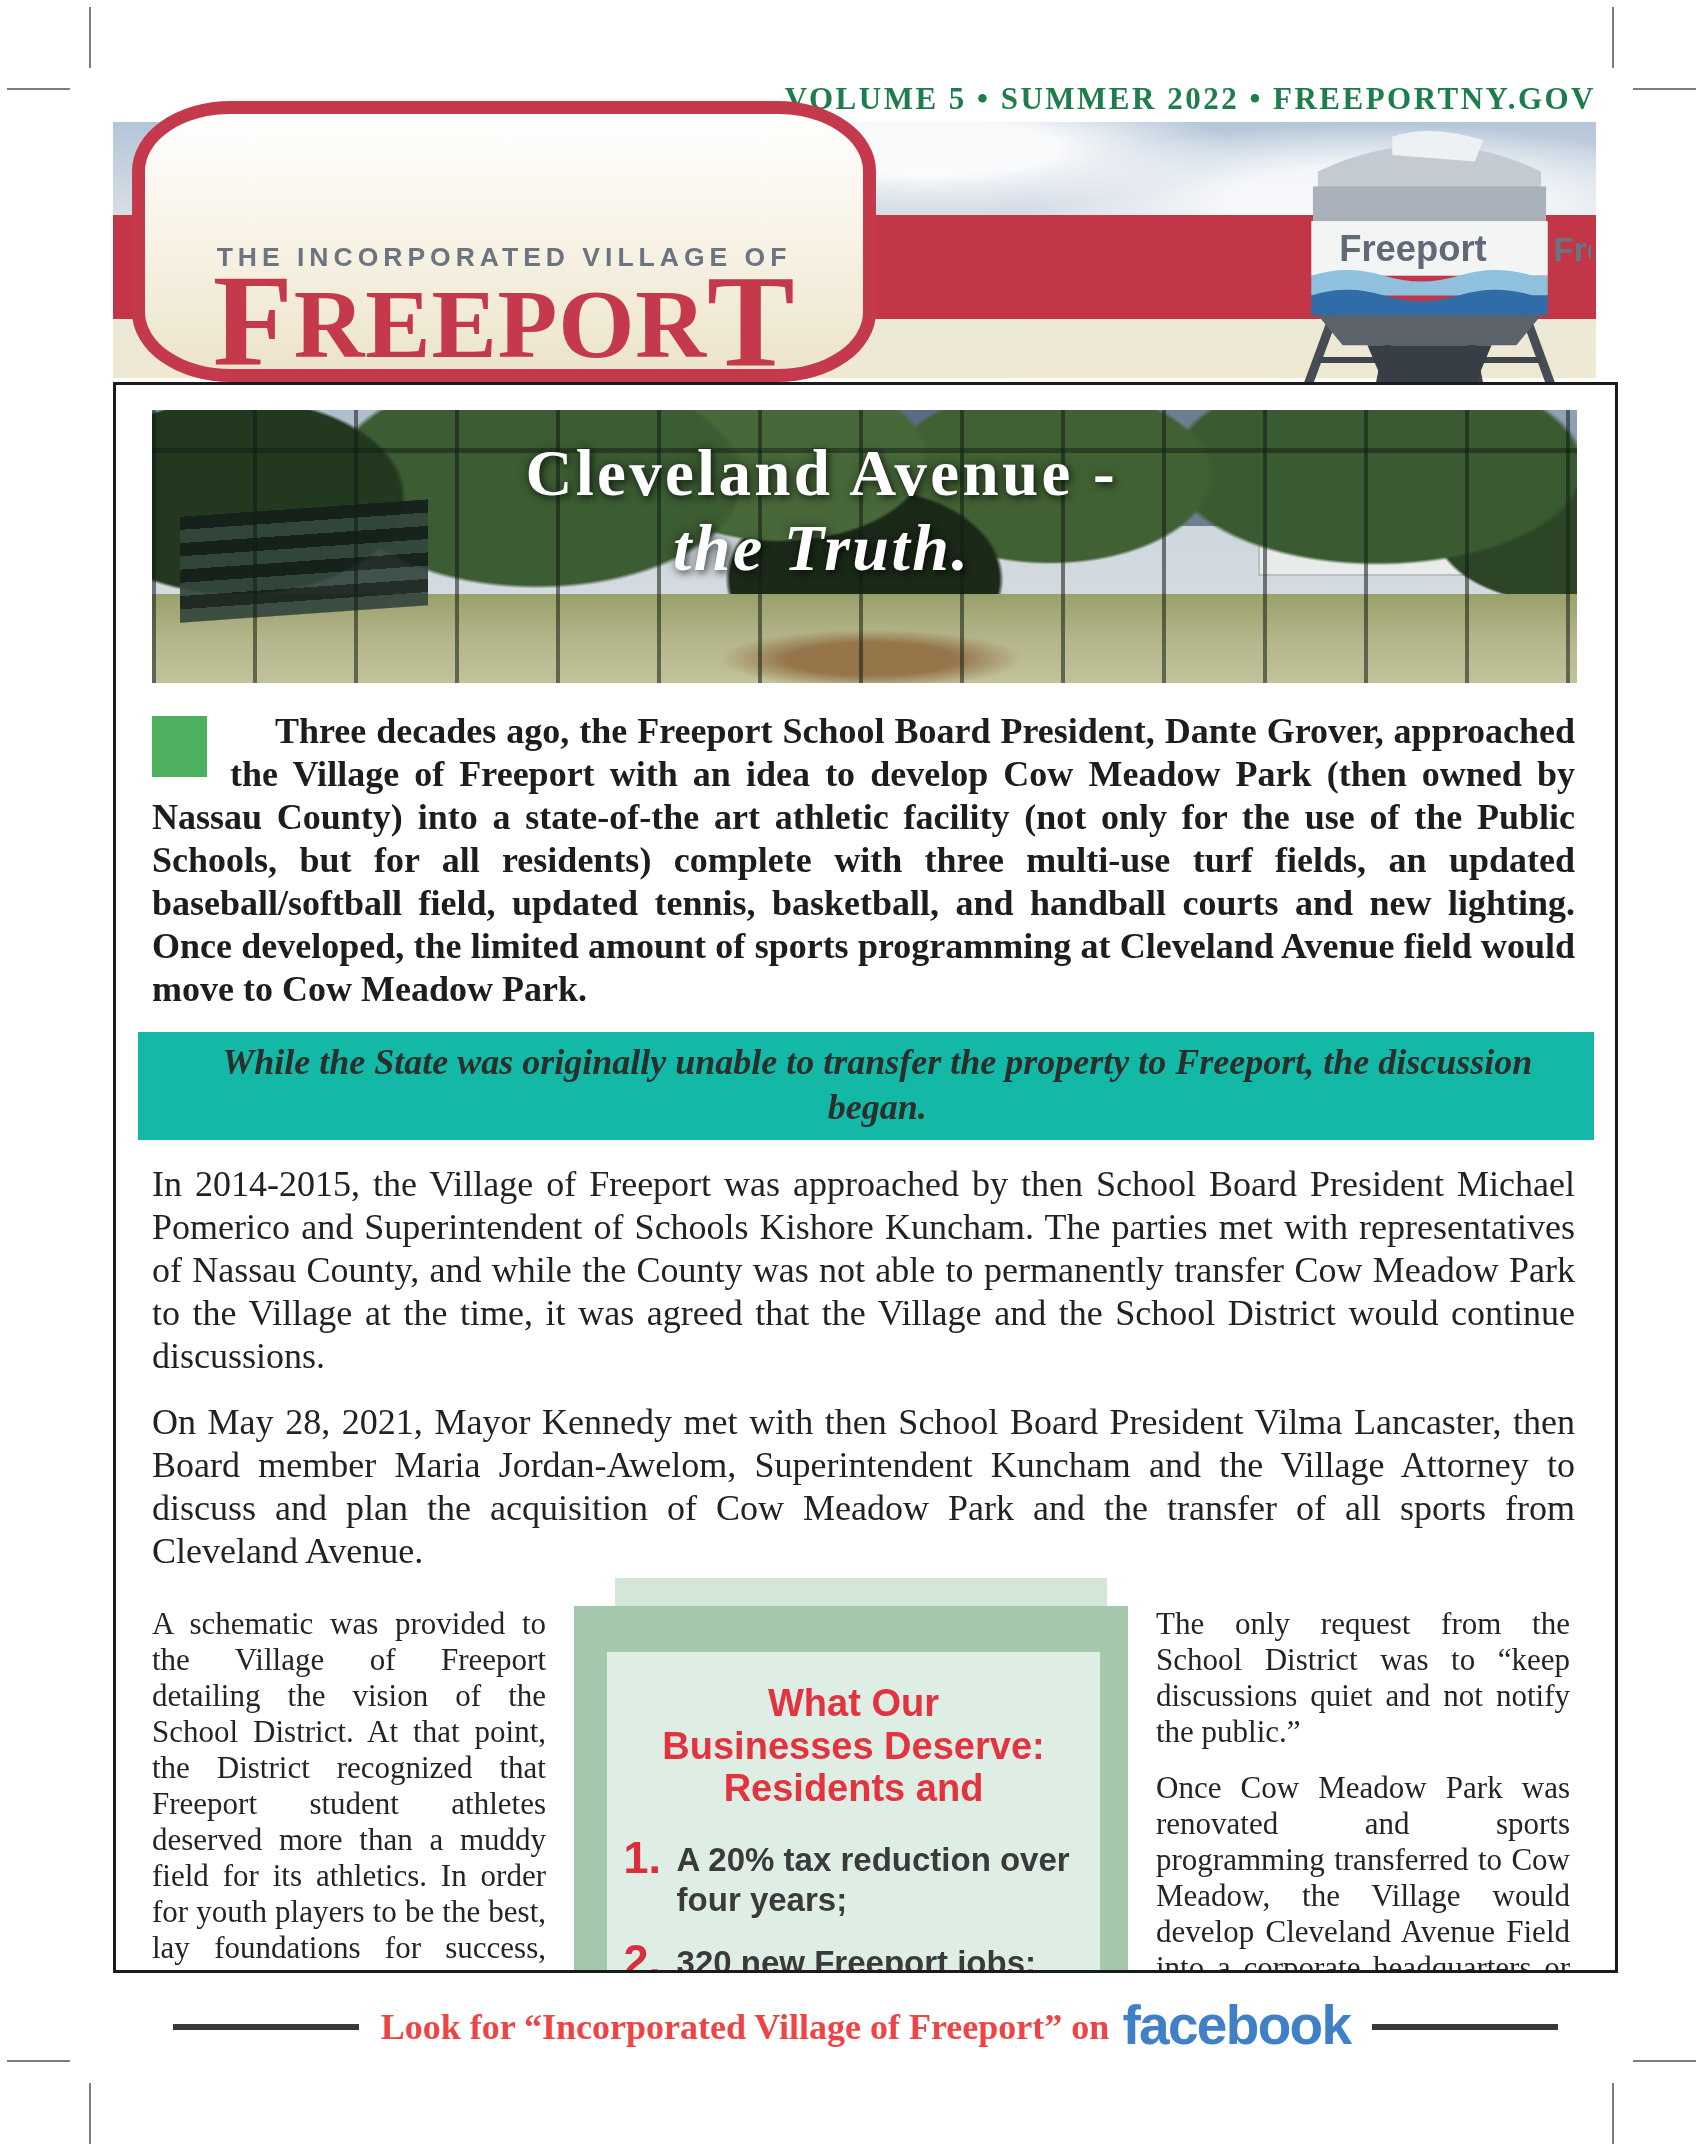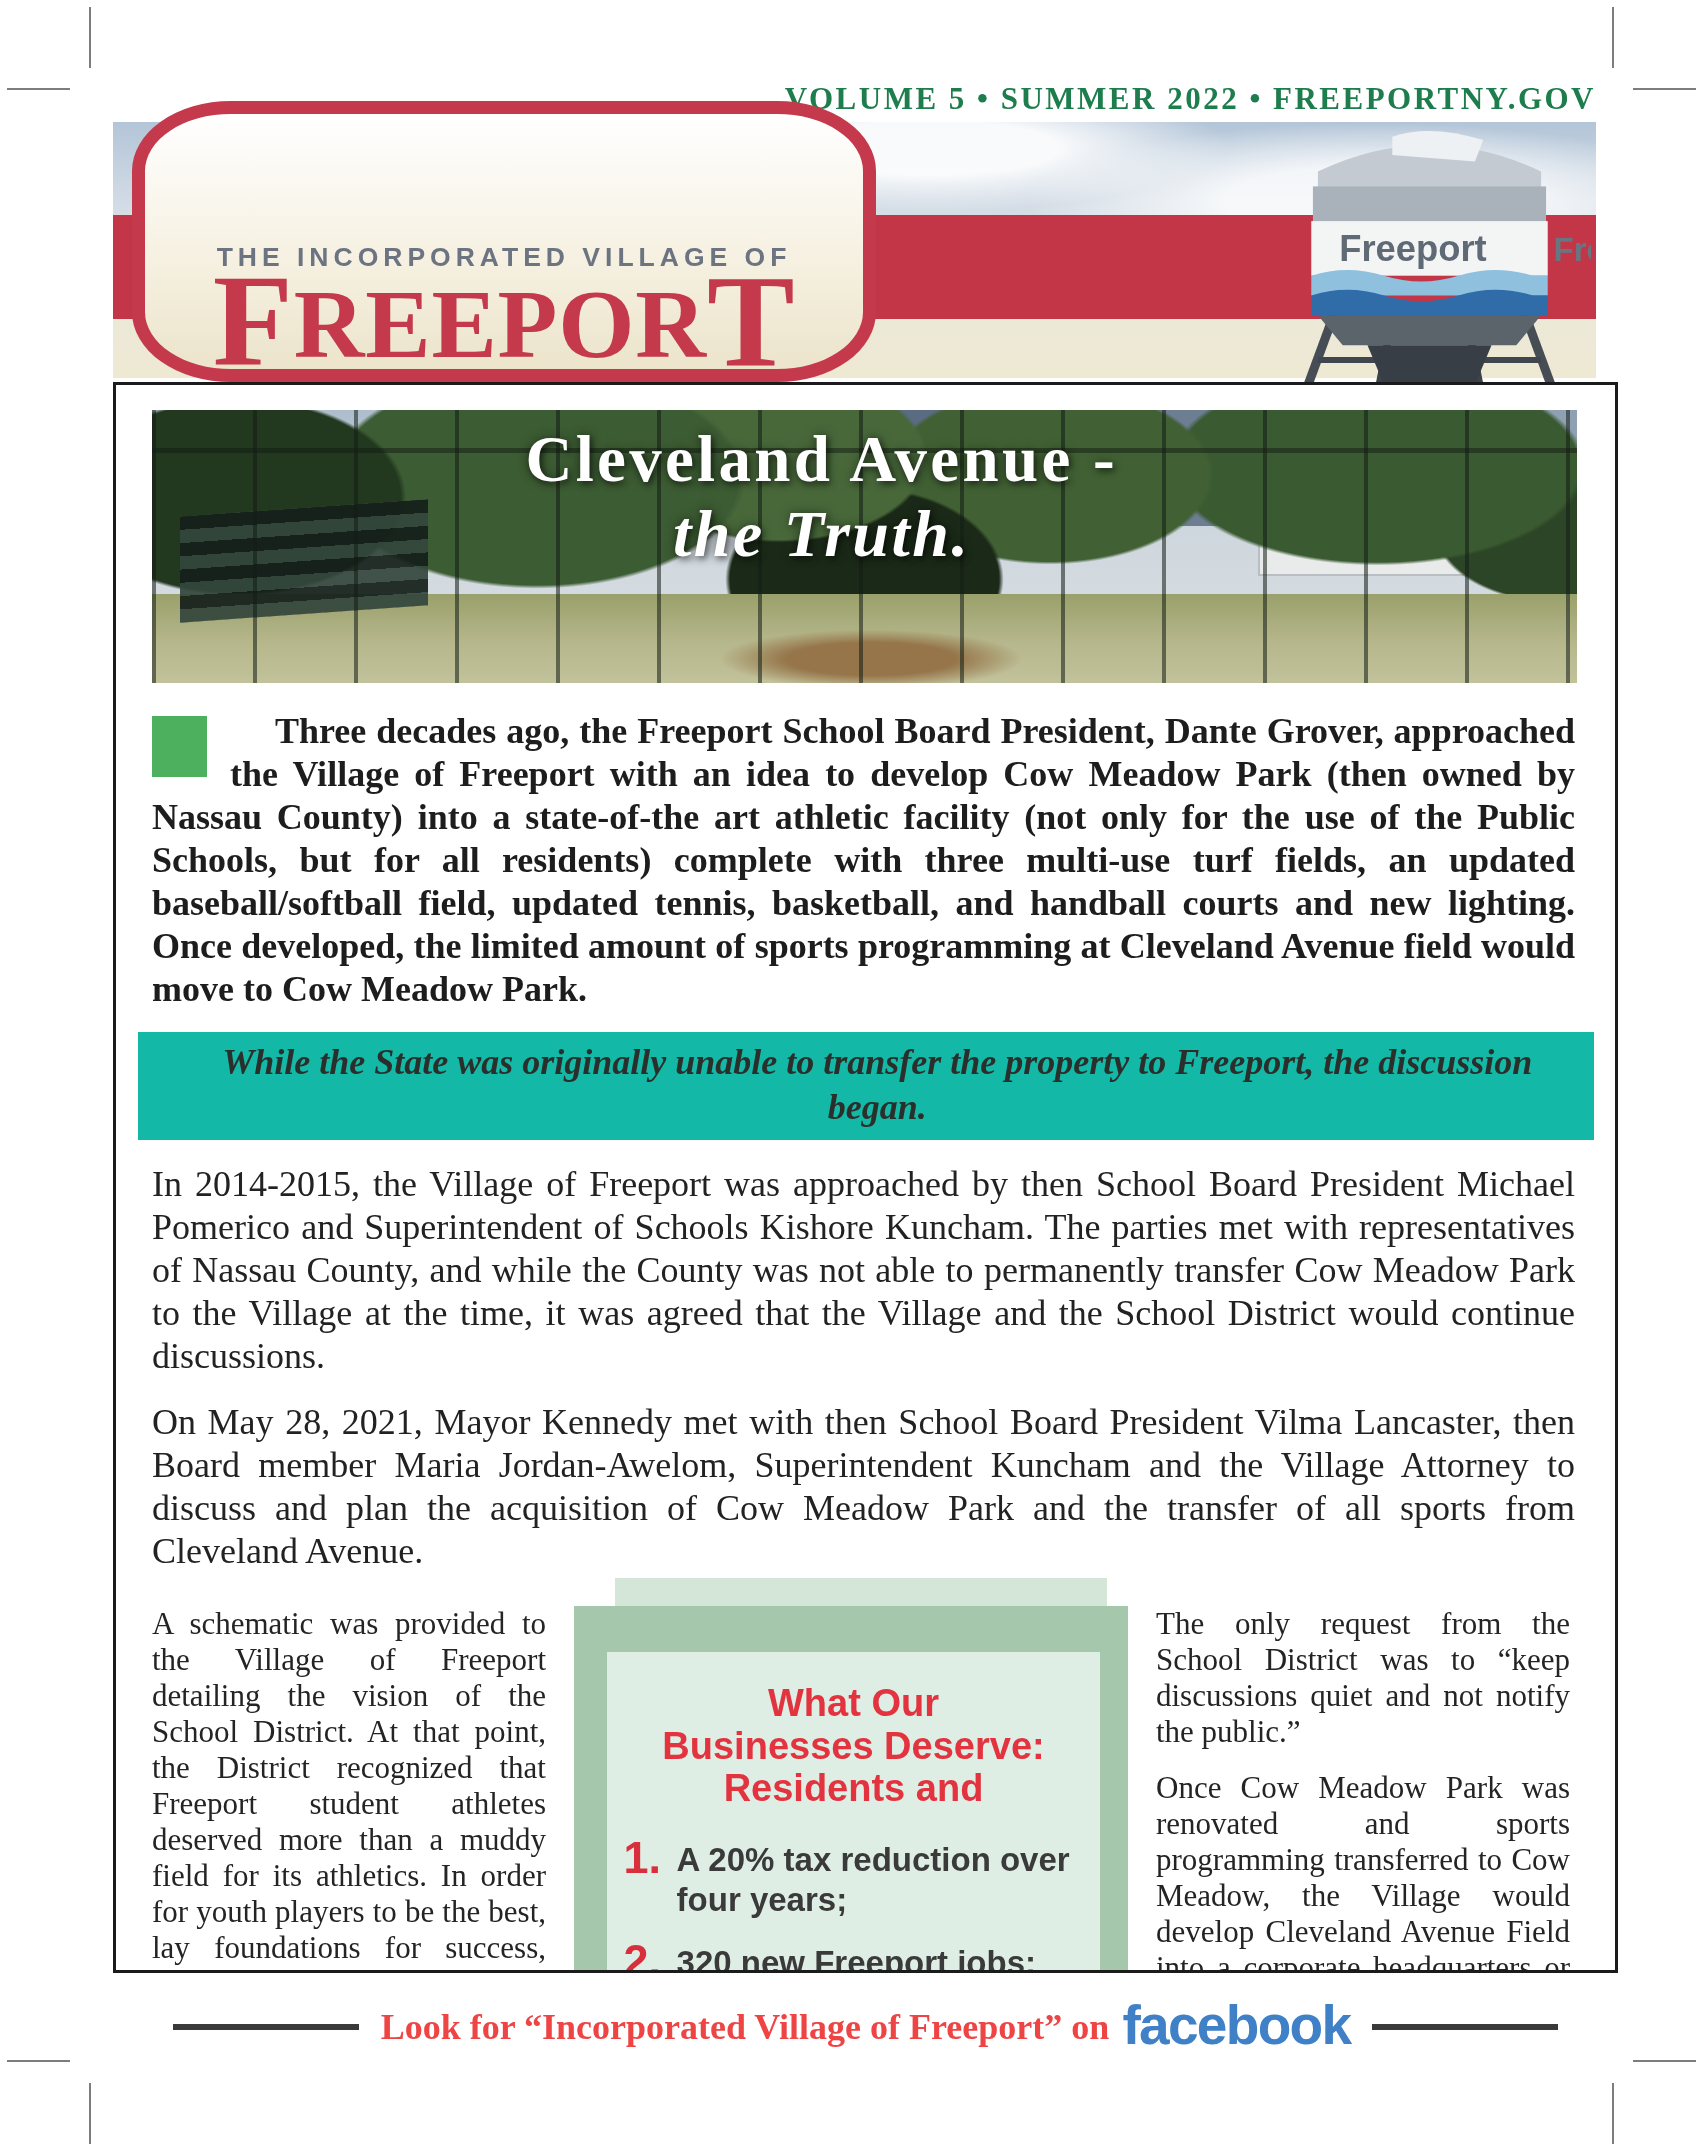--- a/index.html
+++ b/index.html
@@ -73,21 +73,21 @@
     background:linear-gradient(180deg,#9aa06b 0%,#b6b78c 55%,#c2c29b 100%);}
   .hero-dirt{position:absolute;bottom:-5px;left:40%;width:298px;height:58px;
     background:radial-gradient(ellipse at center,#96754a 40%,rgba(150,117,74,0) 72%);}
   .hero-bleachers{position:absolute;left:28px;top:98px;width:248px;height:106px;
     background:repeating-linear-gradient(180deg,#141f1a 0 13.2px,#33463c 13.2px 26.5px);
     transform:skewY(-4deg);opacity:.92;}
   .hero-fence{position:absolute;inset:0;
     background:repeating-linear-gradient(90deg, rgba(18,28,20,.55) 0 4.1px, rgba(0,0,0,0) 4.1px 101px);}
   .hero-rail{position:absolute;left:0;right:0;top:38px;height:5px;background:rgba(18,28,18,.5);}
   .hero-title{
-    position:absolute;left:0;right:6%;top:14px;text-align:center;color:#ffffff;
+    position:absolute;left:0;right:6%;top:28px;text-align:center;color:#ffffff;
     text-shadow:0 0 11.6px rgba(0,0,0,.45), 2.5px 2.5px 6.6px rgba(0,0,0,.45);
   }
   .hero-title .l1{font:700 65px/1.1 "Liberation Serif", serif;letter-spacing:3.3px;}
   .hero-title .l2{font:700 italic 66px/1.15 "Liberation Serif", serif;letter-spacing:2.5px;}
   
   .para{margin:23px 40px 0 36px;font:400 36px/43px "Liberation Serif", serif;text-align:justify;color:#222;}
   .para.lead{font-weight:700;color:#1d1d1d;margin-top:26.5px;text-indent:45px;}
   .green-square{float:left;width:55px;height:61px;background:#4cb05e;margin:6.6px 23px 5px 0;}
   .highlight{
     margin:21.5px 21.5px 0 21.5px;background:#14b8a6;padding:8.3px 16.5px 10px 40px;

